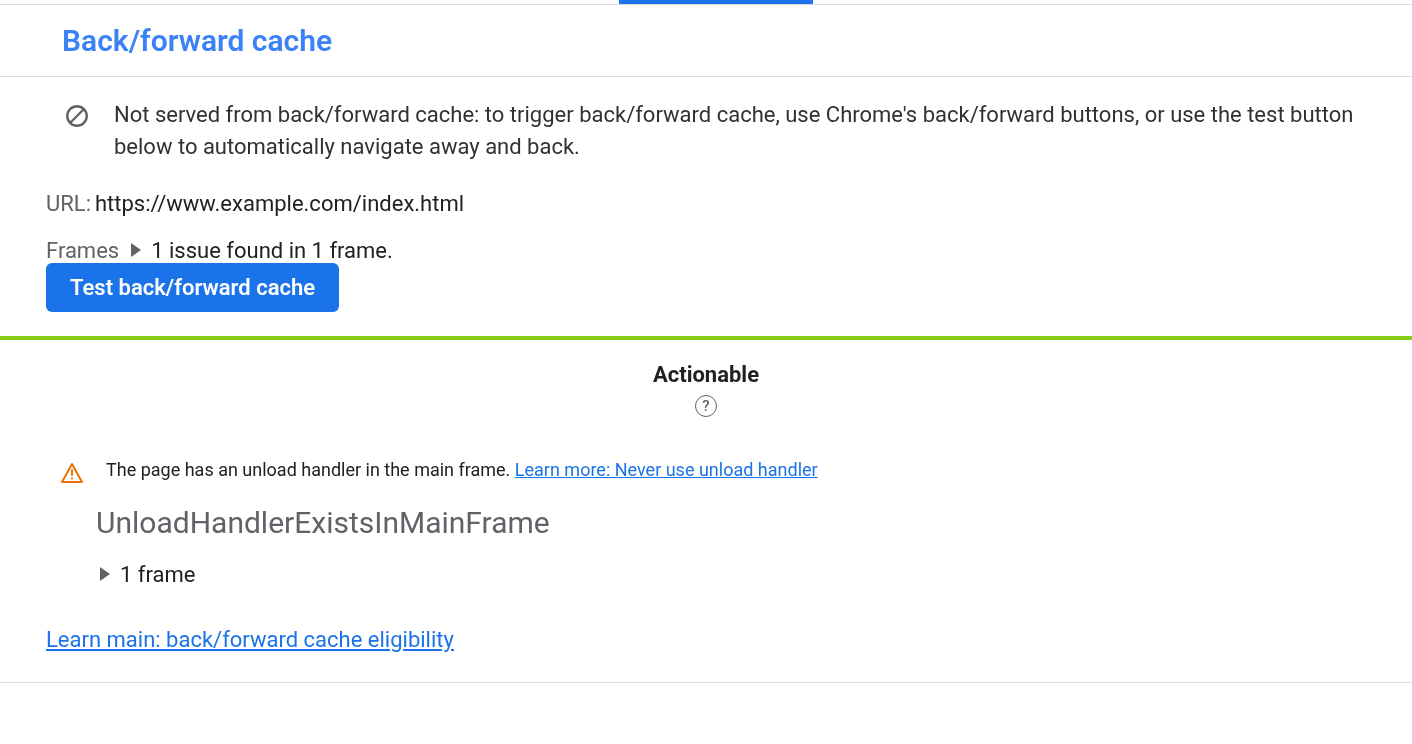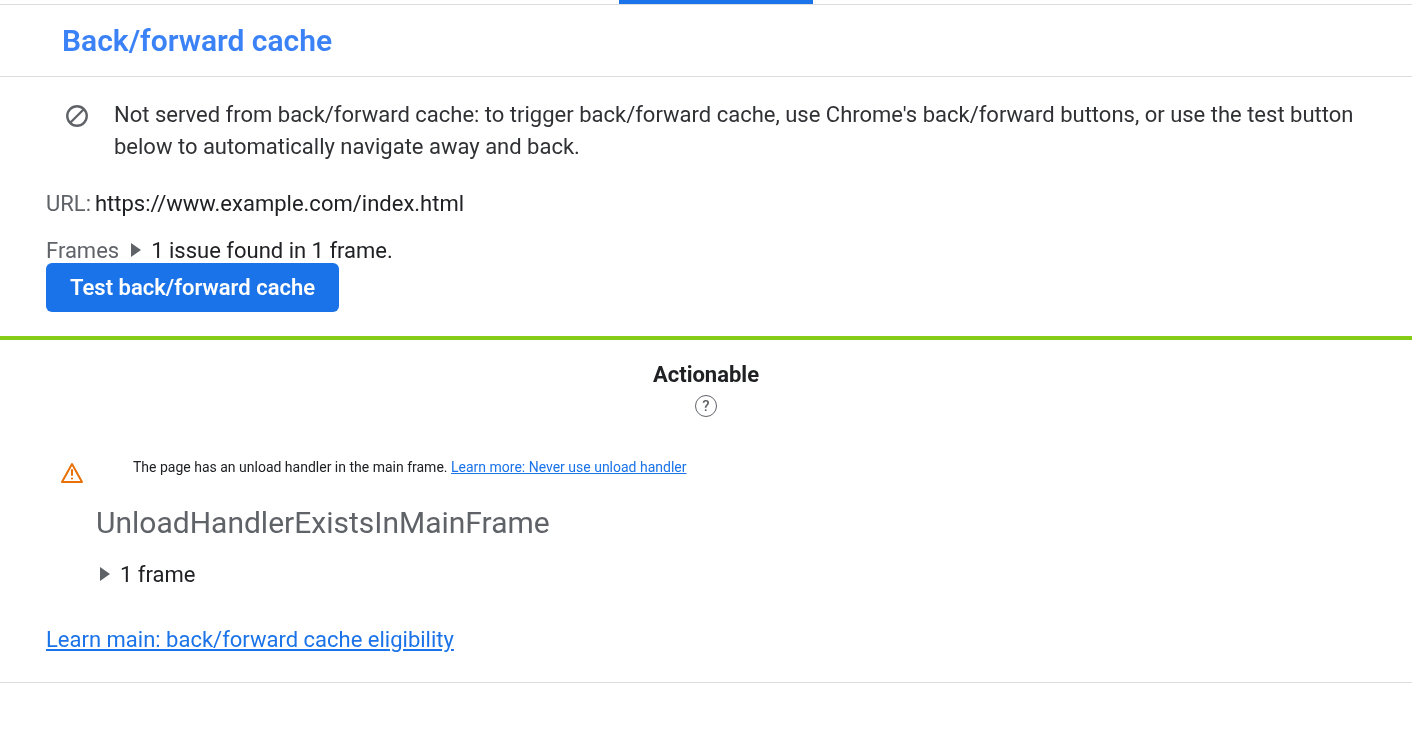--- a/index.html
+++ b/index.html
@@ -134,23 +134,22 @@
       padding-left: 14px;
       margin-bottom: 20px;
     }
     .warn-icon {
       flex: 0 0 auto;
       width: 24px;
       height: 24px;
       margin-top: 2px;
     }
     .issue-text {
-      font-size: 14px;
+      font-size: 18px;
       color: #202124;
-      margin-left: 27px;
     }
     .issue-link {
       color: #1a73e8;
       text-decoration: underline;
     }
     .issue-reason {
       margin-left: 50px;
       color: #5f6368;
       font-size: 30px;
       margin-bottom: 22px;

